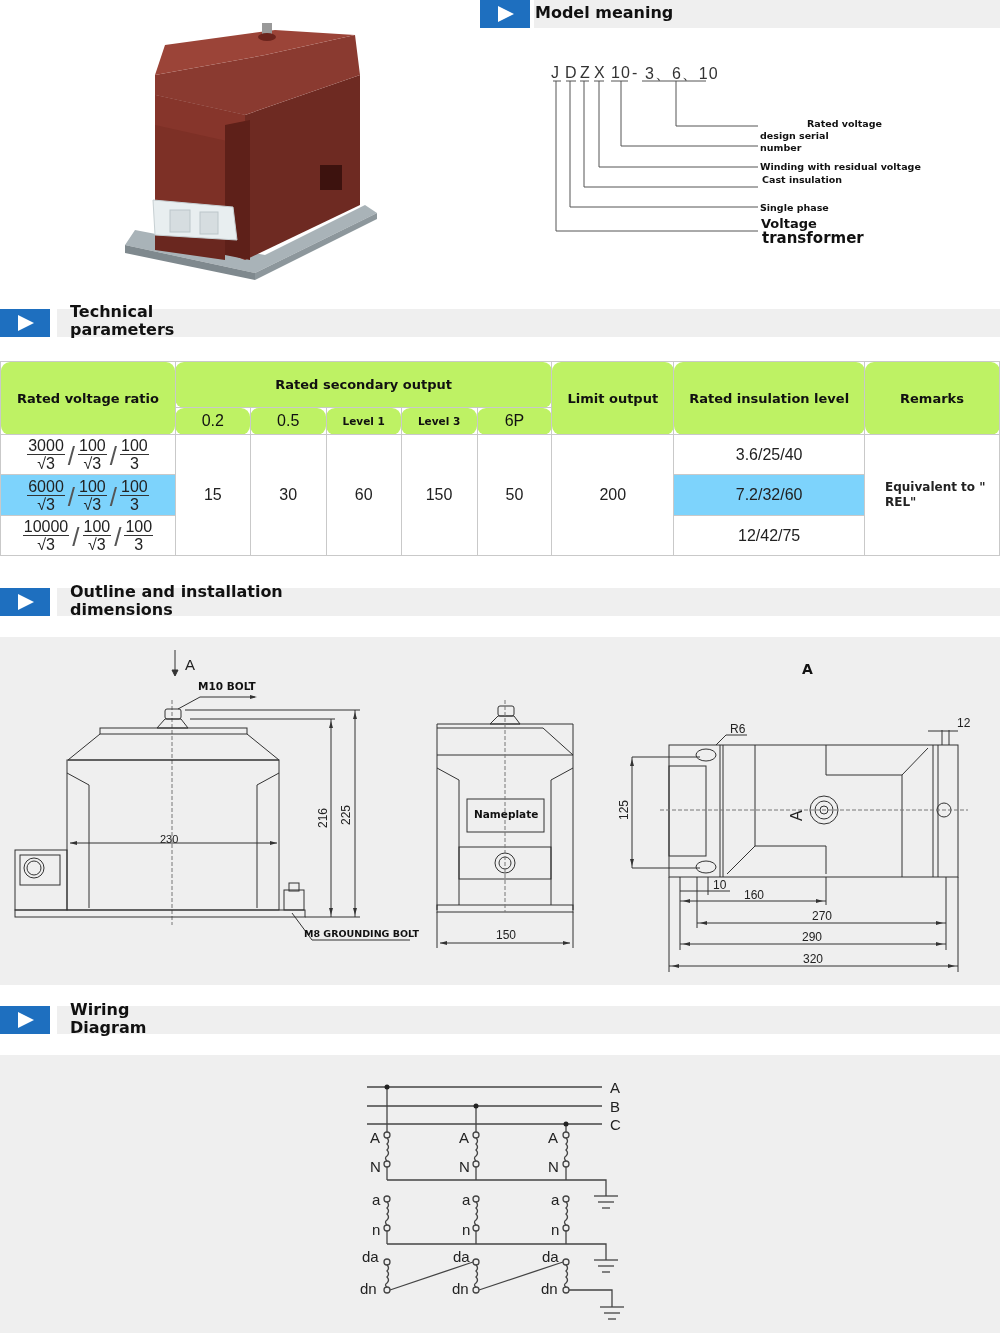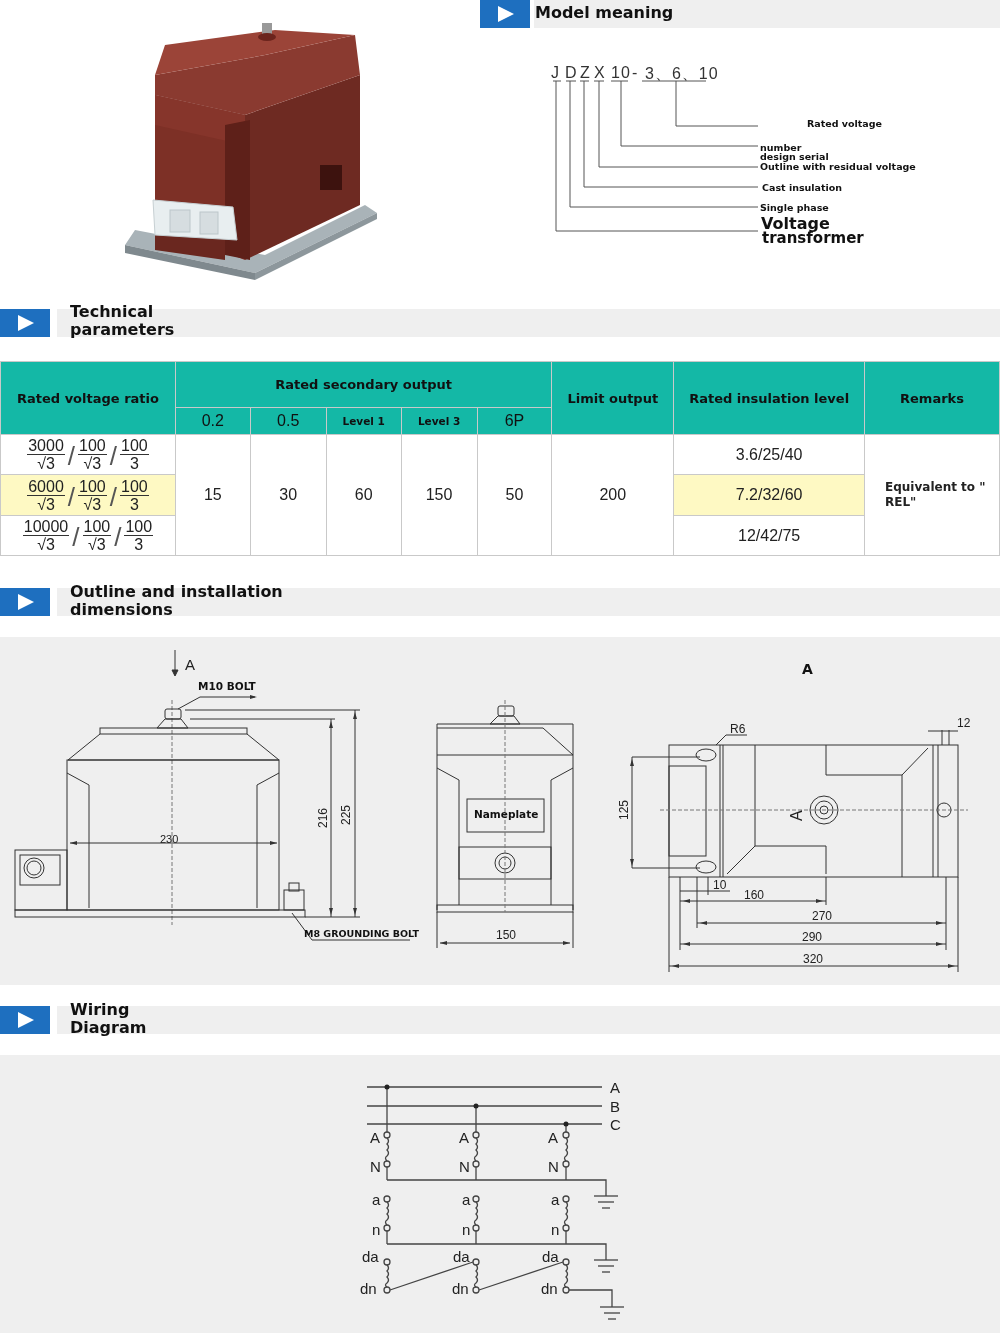--- a/index.html
+++ b/index.html
@@ -17,25 +17,25 @@
   
   .photo { position: absolute; left: 115px; top: 15px; width: 275px; height: 270px; }
 
   
   .mm-code { position: absolute; font-family: "Liberation Sans", sans-serif; font-size: 16px; color: #333; letter-spacing: 1px; }
   .mm-label { position: absolute; font-size: 9.5px; font-weight: bold; color: #111; line-height: 12px; font-family: "DejaVu Sans", sans-serif; }
 
   
   table.params { position: absolute; left: 0; top: 361px; width: 1000px; border-collapse: collapse; font-family: "Liberation Sans", sans-serif; }
   table.params td, table.params th { border: 1px solid #c9c9c9; text-align: center; vertical-align: middle; }
-  table.params th { background: #14b8a6; font-family: "DejaVu Sans", sans-serif; font-weight: bold; font-size: 13px; color: #111; }
+  table.params th { background: #bef264; font-family: "DejaVu Sans", sans-serif; font-weight: bold; font-size: 13px; color: #111; border-radius: 9px; }
   table.params th.sub { font-family: "Liberation Sans", sans-serif; font-weight: normal; font-size: 16px; }
   table.params th.sub.small { font-family: "DejaVu Sans", sans-serif; font-weight: bold; font-size: 10.5px; text-align: center; }
   table.params td { font-size: 16px; color: #222; background: #fff; }
-  table.params td.grey { background: #fef9c3; }
+  table.params td.grey { background: #7dd3fc; }
   table.params td.remark { font-family: "DejaVu Sans", sans-serif; font-weight: bold; font-size: 12px; text-align: left; padding-left: 20px; line-height: 15px; }
   table.params tr { }
   .ratio { display: inline-flex; align-items: center; gap: 2px; font-size: 16px; }
   .frac { display: inline-flex; flex-direction: column; align-items: center; line-height: 17px; }
   .frac .num { border-bottom: 1px solid #333; padding: 0 1px; }
   .frac .den { }
   .slash { font-size: 26px; color: #555; font-weight: 200; margin: 0 1px; transform: translateY(2px); }
 
   
   .panel { position: absolute; left: 0; width: 1000px; background: #efefef; }
@@ -105,26 +105,26 @@
       <polyline points="676,81 676,126 758,126"></polyline>
       <polyline points="621,81 621,146 758,146"></polyline>
       <polyline points="599,81 599,167 758,167"></polyline>
       <polyline points="584,81 584,187 758,187"></polyline>
       <polyline points="570,81 570,207 758,207"></polyline>
       <polyline points="556,81 556,231 758,231"></polyline>
     </g>
   </svg>
 
   <div class="mm-label" style="left:760px;top:118px;padding-left:47px;">Rated voltage</div>
-  <div class="mm-label" style="left:760px;top:130px;margin-top:21px;">design serial</div>
+  <div class="mm-label" style="left:760px;top:130px;">design serial</div>
   <div class="mm-label" style="left:760px;top:142px;">number</div>
-  <div class="mm-label" style="left:760px;top:161px;">Outline with residual voltage</div>
-  <div class="mm-label" style="left:762px;top:182px;">Cast insulation</div>
+  <div class="mm-label" style="left:760px;top:161px;">Winding with residual voltage</div>
+  <div class="mm-label" style="left:762px;top:174px;">Cast insulation</div>
   <div class="mm-label" style="left:760px;top:202px;">Single phase</div>
-  <div class="mm-label" style="left:761px;top:218px;font-size:16px;">Voltage</div>
+  <div class="mm-label" style="left:761px;top:218px;font-size:13px;">Voltage</div>
   <div class="mm-label" style="left:762px;top:232px;font-size:15px;">transformer</div>
 </div>
 
 <div class="sec-icon" style="left:0px;top:309px;">
   <svg width="50" height="28" viewBox="0 0 50 28">
       <polygon points="18,6 34,14 18,22" fill="#fff"></polygon>
     </svg>
 </div>
 <div class="sec-bar" style="left:57px;top:309px;width:943px;"></div>
 <div class="sec-title" style="left:70px;top:303px;">

